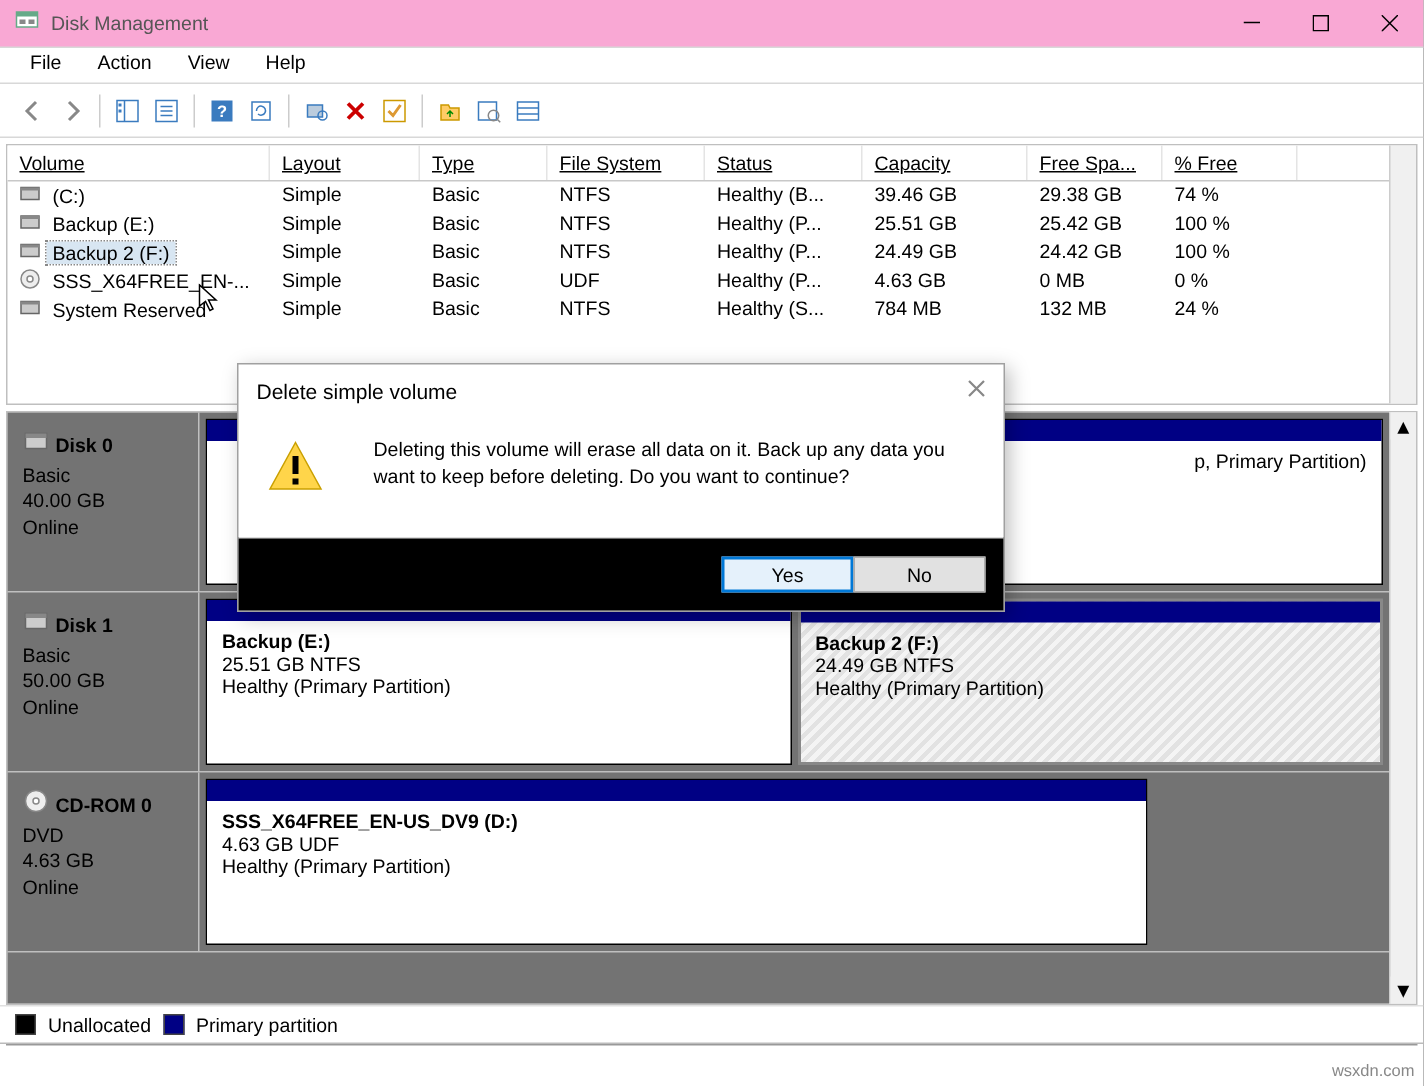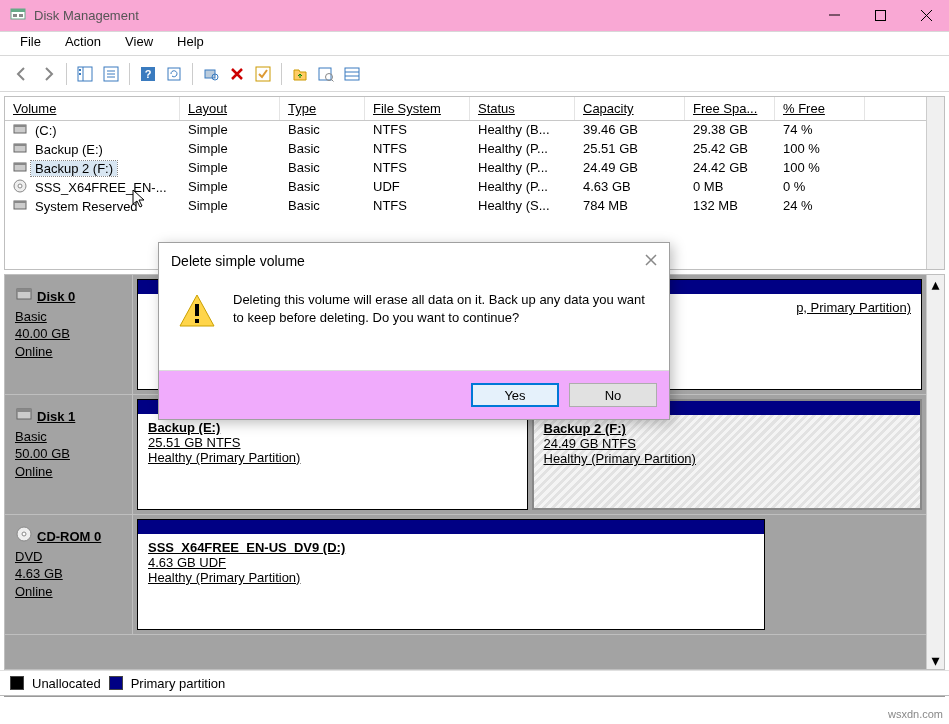--- a/index.html
+++ b/index.html
@@ -30,21 +30,21 @@
 .vol-row .col { font-size: 13px; padding: 1px 8px; white-space: nowrap; overflow: hidden; text-overflow: ellipsis; }
 .vol-row .col:first-child { display:flex; align-items:center; gap:4px; }
 .col.c0{width:175px}.col.c1{width:100px}.col.c2{width:85px}.col.c3{width:105px}.col.c4{width:105px}.col.c5{width:110px}.col.c6{width:90px}.col.c7{width:90px}
 
 .vol-scroll{width:18px;background:#f0f0f0;border-left:1px solid #ccc;}
 
 .sel { background:#d8e6f2; outline:1px dotted #888;}
 
 
 .bottom { display:flex; margin:0 4px; border:1px solid #bfbfbf; height:396px;}
-.graphs { flex:1; background:#a3a3a3; position:relative;text-decoration:underline;}
+.graphs { flex:1; background:#737373; position:relative;}
 .bscroll{width:18px;background:#f0f0f0;border-left:1px solid #ccc;position:relative;}
 .bscroll .arrow{position:absolute;left:0;right:0;height:18px;background:#f0f0f0;display:flex;align-items:center;justify-content:center;}
 .bscroll .arrow.top{top:0}.bscroll .arrow.bot{bottom:0}
 
 .diskrow { height:120px; border-bottom:1px solid #bfbfbf; display:flex;}
 .diskinfo { width:128px; padding:10px 10px; font-size:13px; border-right:1px solid #bfbfbf;}
 .diskinfo .dname{ font-weight:bold; display:flex; align-items:center; gap:4px;}
 .diskinfo div { line-height:1.35;}
 .diskgraph { flex:1; padding:4px; display:flex; gap:4px;}
 .part { border:1px solid #000; display:flex; flex-direction:column; padding:0; font-size:13px; background:#fff;}
@@ -56,24 +56,24 @@
 
 .legend { height:26px; display:flex; align-items:center; padding:0 10px; font-size:13px; gap:8px; border-top:1px solid #e0e0e0; border-bottom:1px solid #bbb;}
 .swatch{width:14px;height:14px;border:1px solid #444;}
 .statusbar{height:20px;border-top:1px solid #999;margin:0 4px;}
 
 
 .dialog { position:absolute; left:158px; top:242px; width:512px; background:#fff; border:1px solid #a0a0a0; box-shadow:3px 3px 12px rgba(0,0,0,0.25);}
 .dialog .dhead { height:36px; display:flex; align-items:center; padding:0 12px; justify-content:space-between;}
 .dialog .dhead .dtitle{font-size:14px;}
 .dialog .dhead .dclose{color:#888;}
-.dialog .dbody { display:flex; padding:12px 18px 36px 18px; gap:16px; font-size:13px;justify-content:center;}
+.dialog .dbody { display:flex; padding:12px 18px 24px 18px; gap:32px; font-size:13px;justify-content:center;}
 .dialog .warnicon{flex-shrink:0;}
 .dialog .dmsg{ line-height:1.4;}
-.dialog .dbtns{ background:#f0abfc; border-top:1px solid #dcdcdc; padding:12px; display:flex; justify-content:flex-end; gap:10px;}
+.dialog .dbtns{ background:#000000; border-top:1px solid #dcdcdc; padding:12px; display:flex; justify-content:flex-end; }
 .dialog .dbtn{ min-width:88px; height:24px; border:1px solid #adadad; background:#e1e1e1; font-size:13px;}
 .dialog .dbtn.def{ border:2px solid #0078d7; background:#e5f1fb;}
 
 
 .cursor{position:absolute;left:132px;top:189px;}
 .wm{position:absolute;right:6px;bottom:4px;font-size:11px;color:#888;}
 </style>
 </head>
 <body>
 

